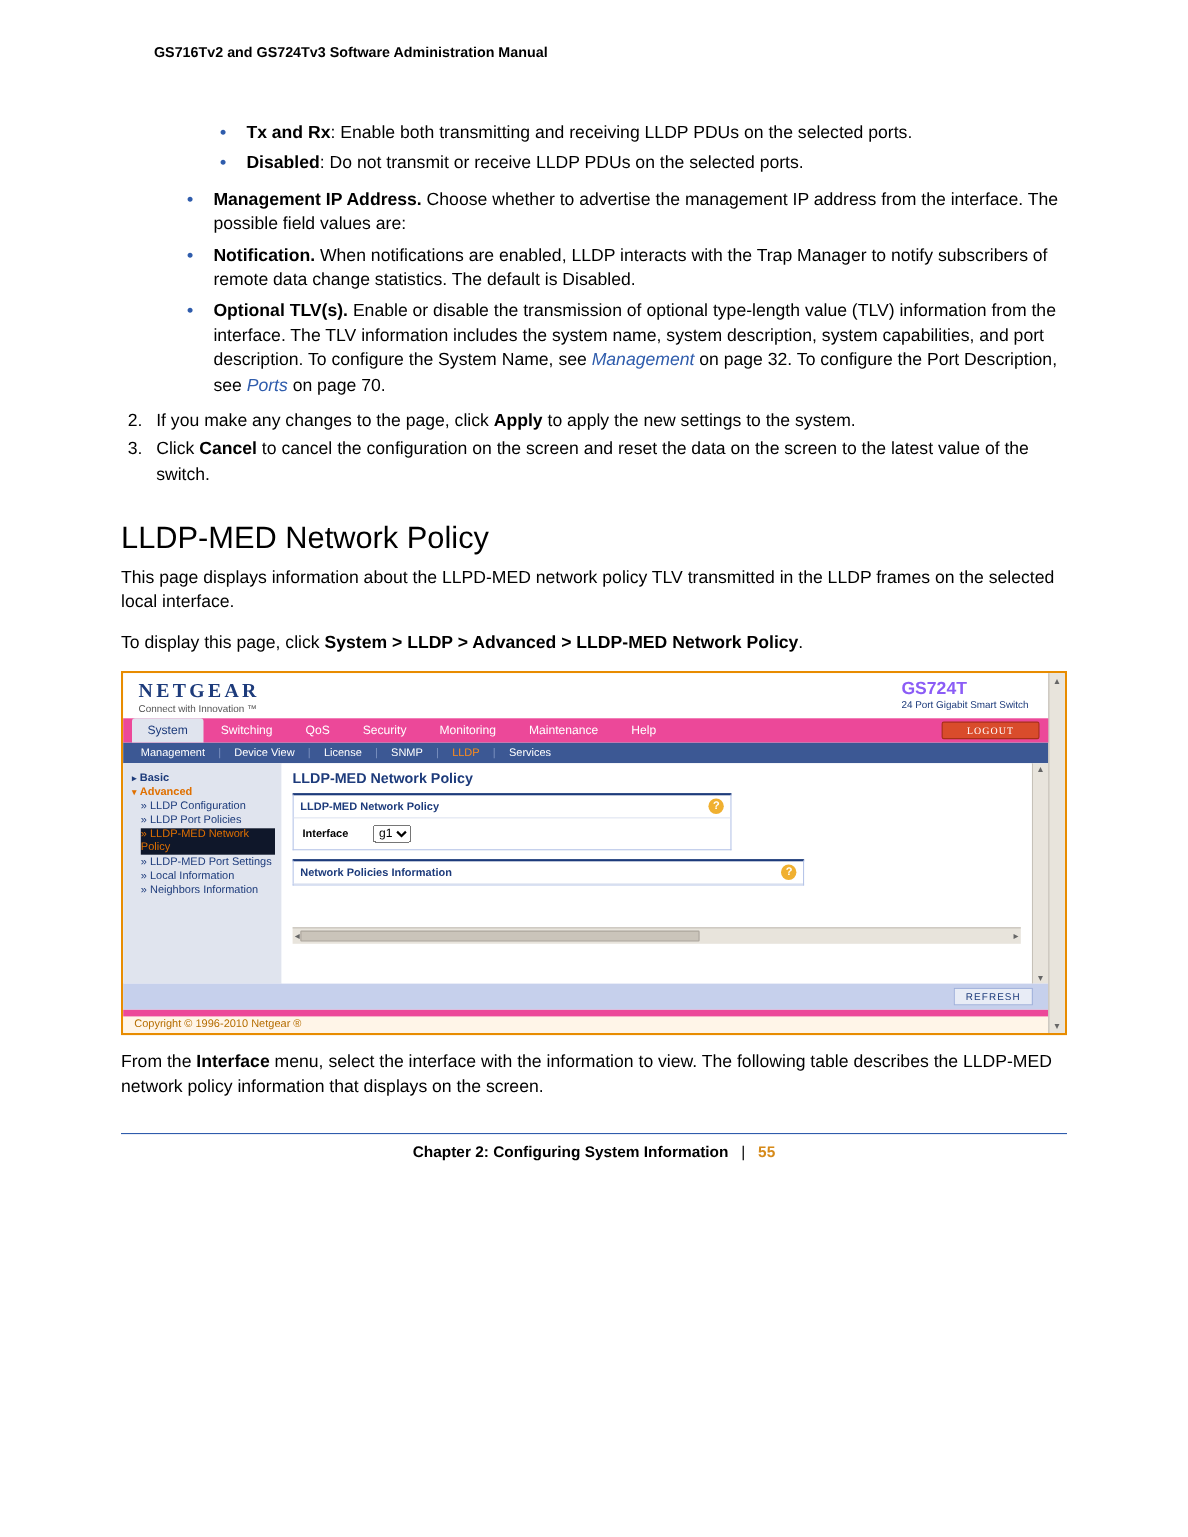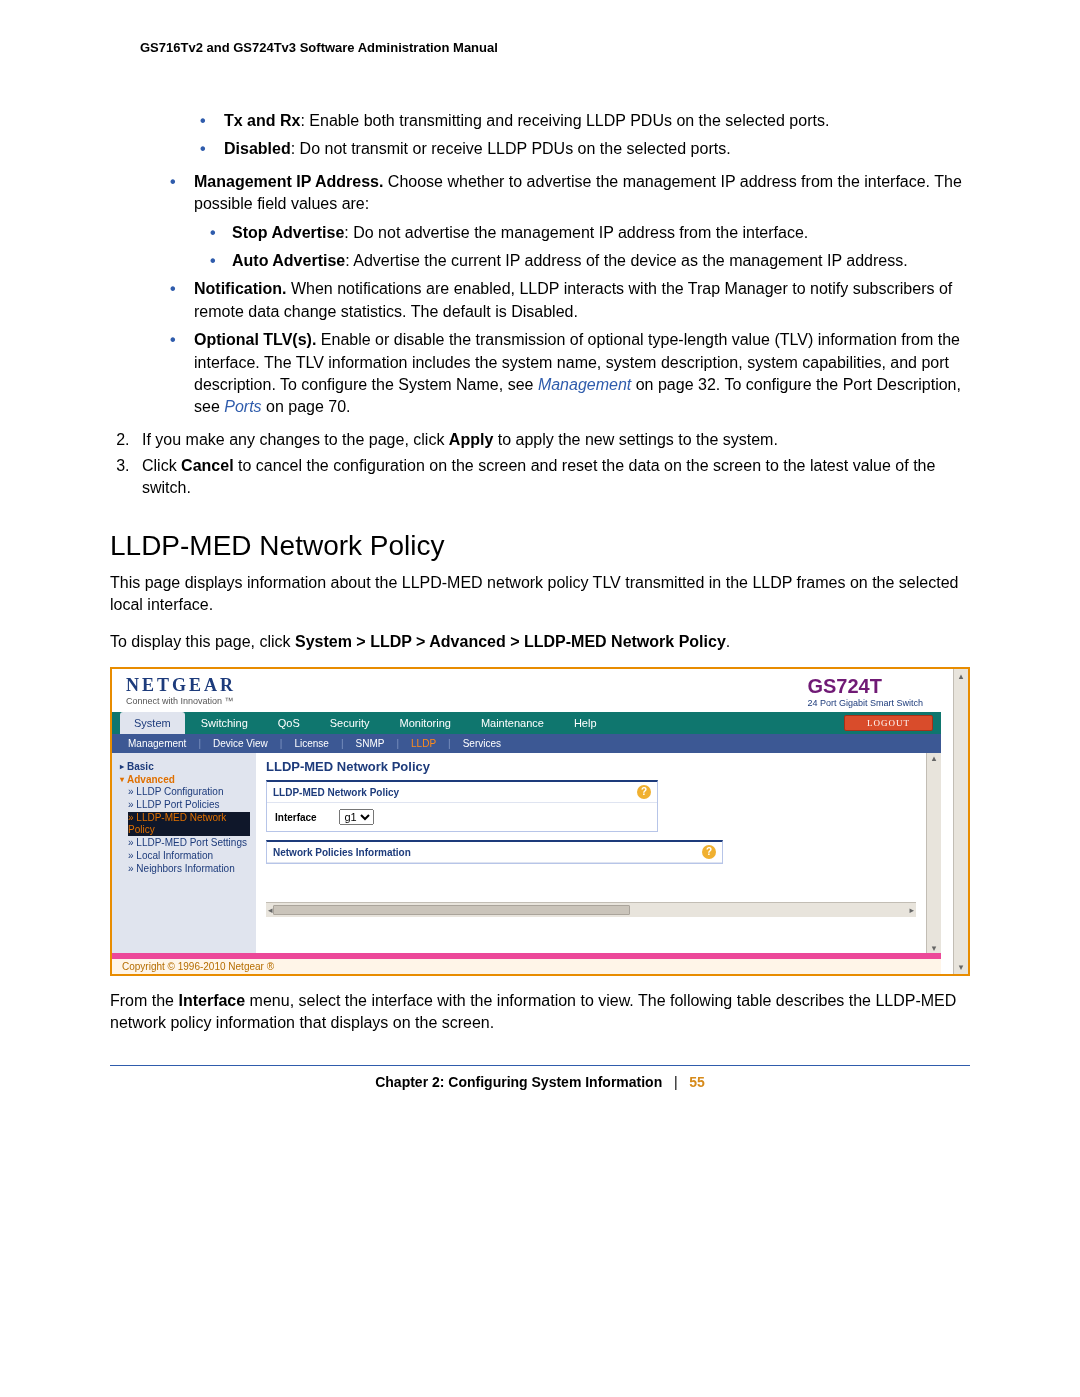--- a/index.html
+++ b/index.html
@@ -77,33 +77,33 @@
   }
   .shot-top {
     display: flex;
     justify-content: space-between;
     align-items: flex-start;
     padding: 6px 18px 4px 14px;
     background: #fff;
   }
   .netgear-logo { color: #1d3b7b; font-size: 18px; font-weight: bold; letter-spacing: 3px; font-family: "Times New Roman", serif; }
   .tagline { font-size: 9px; color: #555; }
-  .model { color: #701a75; font-size: 20px; font-weight: bold; }
+  .model { color: #8b5cf6; font-size: 16px; font-weight: bold; }
   .subtitle { font-size: 9px; color: #1d3b7b; text-align: right; }
   .top-scroll {
     width: 14px; background: #e8e4dc;
     display: flex; flex-direction: column; justify-content: flex-start;
     border-left: 1px solid #c2bdb4;
   }
-  .shot-flex { display: flex; gap: 12px; }
+  .shot-flex { display: flex; }
   .shot-main { flex: 1; }
 
   .nav-tabs {
     display: flex;
-    background: #0f766e;
+    background: #ec4899;
     align-items: stretch;
     padding-left: 8px;
     position: relative;
   }
   .nav-tabs .tab {
     padding: 5px 14px;
     color: #fff;
     font-size: 11px;
     border-top-left-radius: 3px; border-top-right-radius: 3px;
     margin-right: 2px;
@@ -202,28 +202,20 @@
       <span class="b">Tx and Rx</span><span>: Enable both transmitting and receiving LLDP PDUs on the selected ports.</span>
     </li>
     <li>
       <span class="b">Disabled</span><span>: Do not transmit or receive LLDP PDUs on the selected ports.</span>
     </li>
   </ul>
 
   <ul class="bullets">
     <li>
       <span class="b">Management IP Address.</span><span> Choose whether to advertise the management IP address from the interface. The possible field values are:</span>
-      <ul class="sub">
-        <li>
-          <span class="b">Stop Advertise</span><span>: Do not advertise the management IP address from the interface.</span>
-        </li>
-        <li>
-          <span class="b">Auto Advertise</span><span>: Advertise the current IP address of the device as the management IP address.</span>
-        </li>
-      </ul>
     </li>
     <li>
       <span class="b">Notification.</span><span> When notifications are enabled, LLDP interacts with the Trap Manager to notify subscribers of remote data change statistics. The default is Disabled.</span>
     </li>
     <li>
       <span class="b">Optional TLV(s).</span><span> Enable or disable the transmission of optional type-length value (TLV) information from the interface. The TLV information includes the system name, system description, system capabilities, and port description. To configure the System Name, see </span><span class="it-link">Management</span><span> on page 32. To configure the Port Description, see </span><span class="it-link">Ports</span><span> on page 70.</span>
     </li>
   </ul>
 
   <ol class="steps" start="2">
@@ -329,20 +321,23 @@
                 <span>▸</span>
               </div>
             </div>
 
             <div class="inner-scroll">
               <span>▴</span>
               <span>▾</span>
             </div>
           </div>
 
+          <div class="footer-bar">
+            <span class="refresh-btn">REFRESH</span>
+          </div>
           <div class="copyright">Copyright © 1996-2010 Netgear ®</div>
         </div>
 
         <div class="top-scroll">
           <div style="text-align:center;font-size:9px;color:#666;padding-top:2px">▴</div>
           <div style="flex:1"></div>
           <div style="text-align:center;font-size:9px;color:#666;padding-bottom:2px">▾</div>
         </div>
       </div>
     </div>

